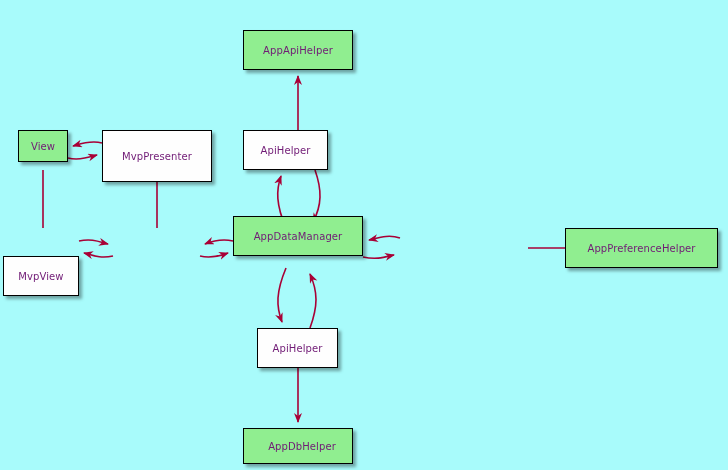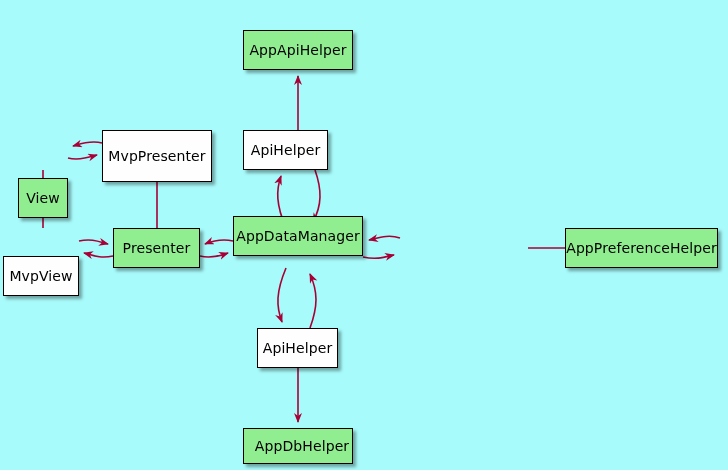--- a/index.html
+++ b/index.html
@@ -10,22 +10,22 @@
     overflow:hidden;
     position:relative;
   }
   #canvas{position:absolute;left:0;top:0;width:728px;height:470px;}
   #edges{position:absolute;left:0;top:0;width:728px;height:470px;pointer-events:none;}
   .node{
     position:absolute;
     box-sizing:border-box;
     border:1.5px solid #000000;
     display:flex;align-items:center;justify-content:center;
-    font-size:14px;
-    color:#000000;
+    font-size:10px;
+    color:#701a75;
     letter-spacing:0.1px;
     white-space:nowrap;
     box-shadow:3px 3px 3px rgba(0,0,0,0.35);
     z-index:2;
   }
   .node.green{background:#90ee90;}
   .node.white{background:#fefefe;}
 </style>
 </head>
 <body>
@@ -72,39 +72,36 @@
       <path d="M363,257 C377,260 385,257 394,255" marker-end="url(#ah)"></path>
 
       <path d="M528,248 L565,248"></path>
     </g>
   </svg>
 
   <div class="node green" style="left:243px;top:30px;width:110px;height:40px;">
     <span>AppApiHelper</span>
   </div>
 
-  <div class="node green" style="left:18px;top:130px;width:50px;height:40px;margin-top:48px;">
+  <div class="node green" style="left:18px;top:130px;width:50px;height:32px;">
     <span>View</span>
   </div>
 
   <div class="node white" style="left:102px;top:130px;width:110px;height:52px;">
     <span>MvpPresenter</span>
   </div>
 
   <div class="node white" style="left:243px;top:130px;width:85px;height:40px;">
     <span>ApiHelper</span>
   </div>
 
   <div class="node white" style="left:3px;top:228px;width:76px;height:40px;margin-top:28px;">
     <span>MvpView</span>
   </div>
 
-  <div class="node green" style="left:113px;top:228px;width:87px;height:40px;">
-    <span>Presenter</span>
-  </div>
 
   <div class="node green" style="left:233px;top:216px;width:130px;height:40px;">
     <span>AppDataManager</span>
   </div>
 
 
   <div class="node green" style="left:565px;top:228px;width:153px;height:40px;align-items:center;">
     <span>AppPreferenceHelper</span>
   </div>
 

